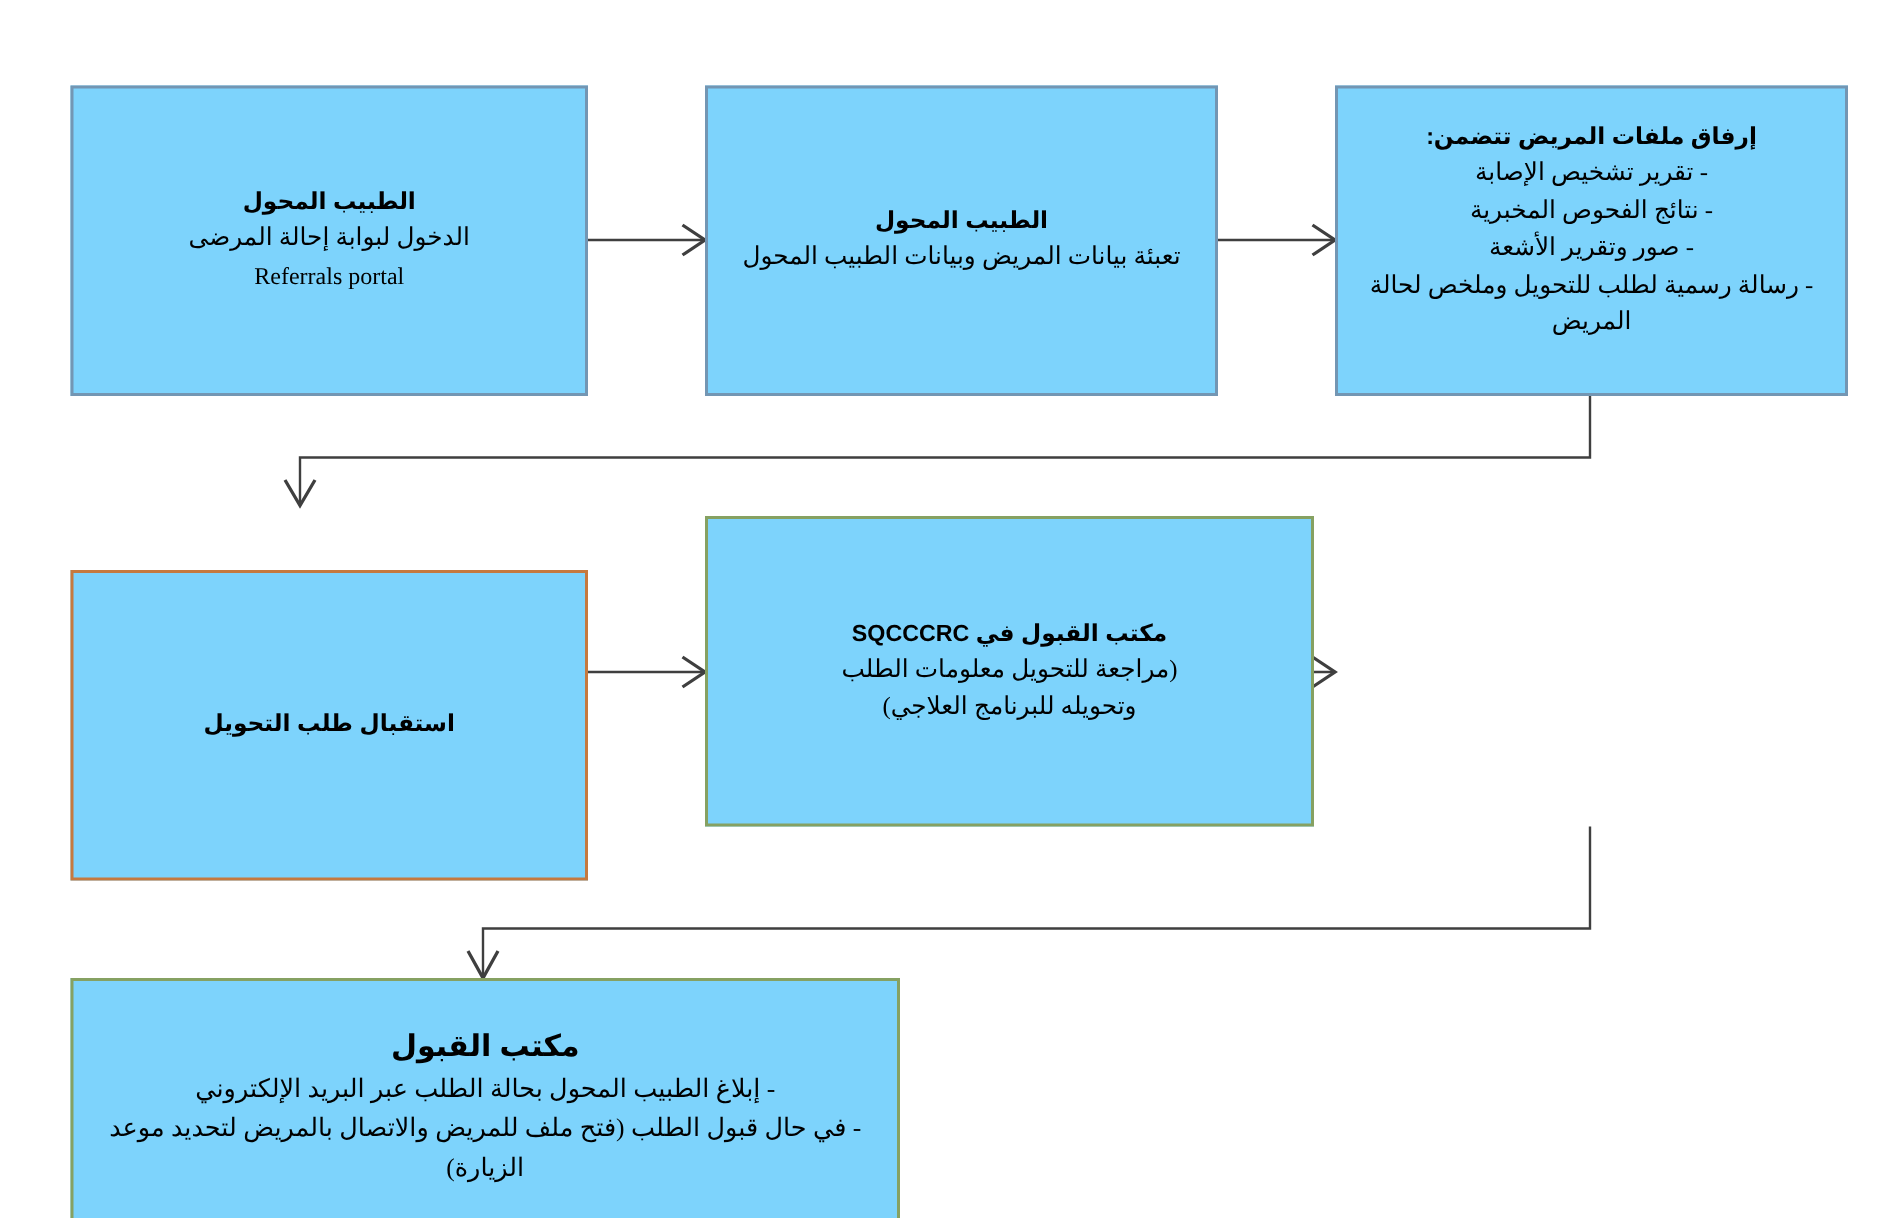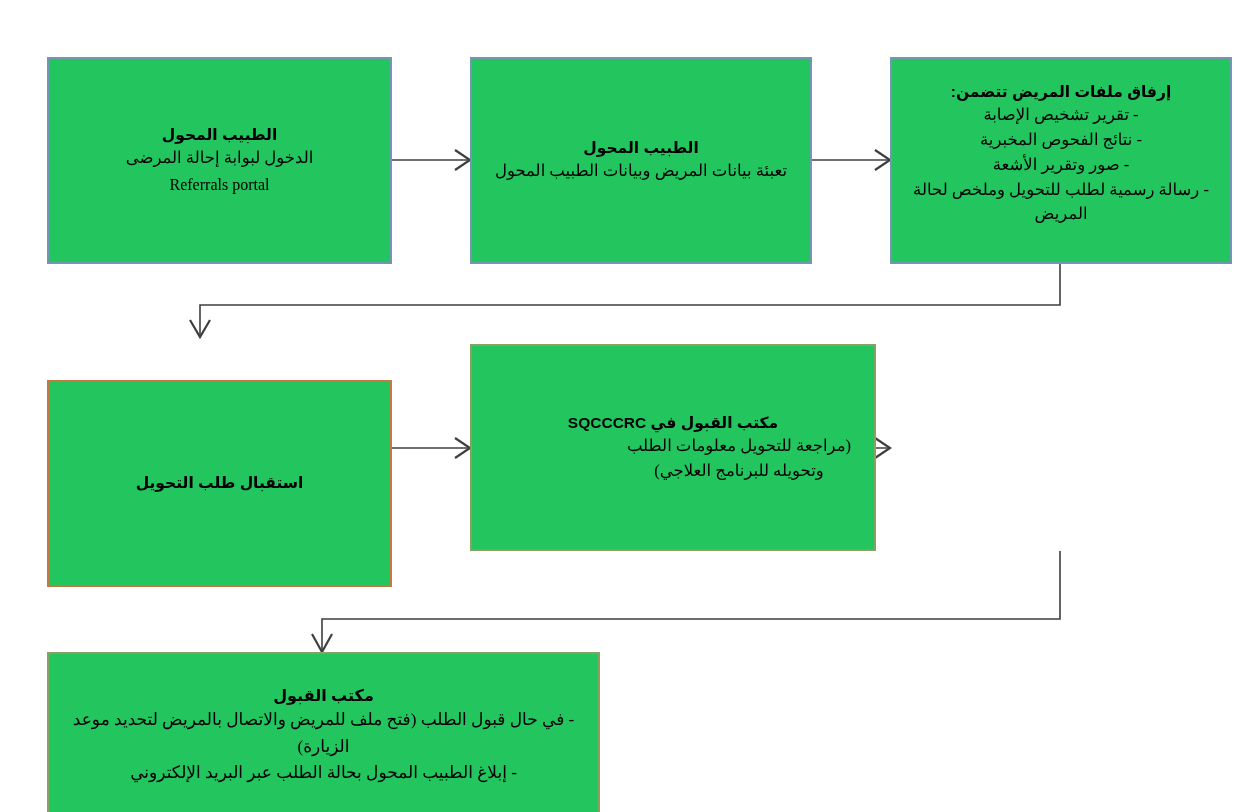--- a/index.html
+++ b/index.html
@@ -15,23 +15,24 @@
   #canvas {
     position: relative;
     width: 1253px;
     height: 812px;
     background: #ffffff;
     overflow: hidden;
   }
   .node {
     position: absolute;
     box-sizing: border-box;
-    background: #22c55e;
+    background: #7dd3fc;
     display: flex;
     flex-direction: column;
+    align-items: center;
     justify-content: center;
     text-align: center;
     direction: rtl;
     padding: 6px 10px;
   }
   .node .title {
     font-weight: bold;
     font-size: 15.5px;
     font-family: "Liberation Sans", "DejaVu Sans", sans-serif;
     line-height: 1.45;
@@ -46,21 +47,21 @@
     font-family: Liberation Serif, serif;
     direction: ltr;
     font-size: 16px;
     padding-top: 2px;
   }
   .node.wide .line {
     font-size: 17px;
     line-height: 1.55;
   }
   .node.wide .title {
-    font-size: 16px;
+    font-size: 20px;
   }
   svg.links {
     position: absolute;
     left: 0;
     top: 0;
     width: 1253px;
     height: 812px;
     pointer-events: none;
     overflow: visible;
   }
@@ -142,19 +143,19 @@
   </div>
 
   <div class="node" style="left:470px; top:344px; width:406px; height:207px; border:2px solid #86a162;">
     <div class="title">مكتب القبول في  SQCCCRC</div>
     <div class="line" style="max-width:250px;">(مراجعة للتحويل معلومات الطلب وتحويله للبرنامج العلاجي)</div>
   </div>
 
 
   <div class="node wide" style="left:47px; top:652px; width:553px; height:180px; border:2px solid #86a162; justify-content:flex-start; padding-top:30px;">
     <div class="title">مكتب القبول</div>
+    <div class="line">- إبلاغ الطبيب المحول بحالة الطلب عبر البريد الإلكتروني</div>
     <div class="line" style="padding:0 4px;">- في حال قبول الطلب (فتح ملف للمريض والاتصال بالمريض لتحديد موعد الزيارة)</div>
-    <div class="line">- إبلاغ الطبيب المحول بحالة الطلب عبر البريد الإلكتروني</div>
   </div>
 
   <div class="cutoff-caption"></div>
 
 </div>
 
 </body></html>

